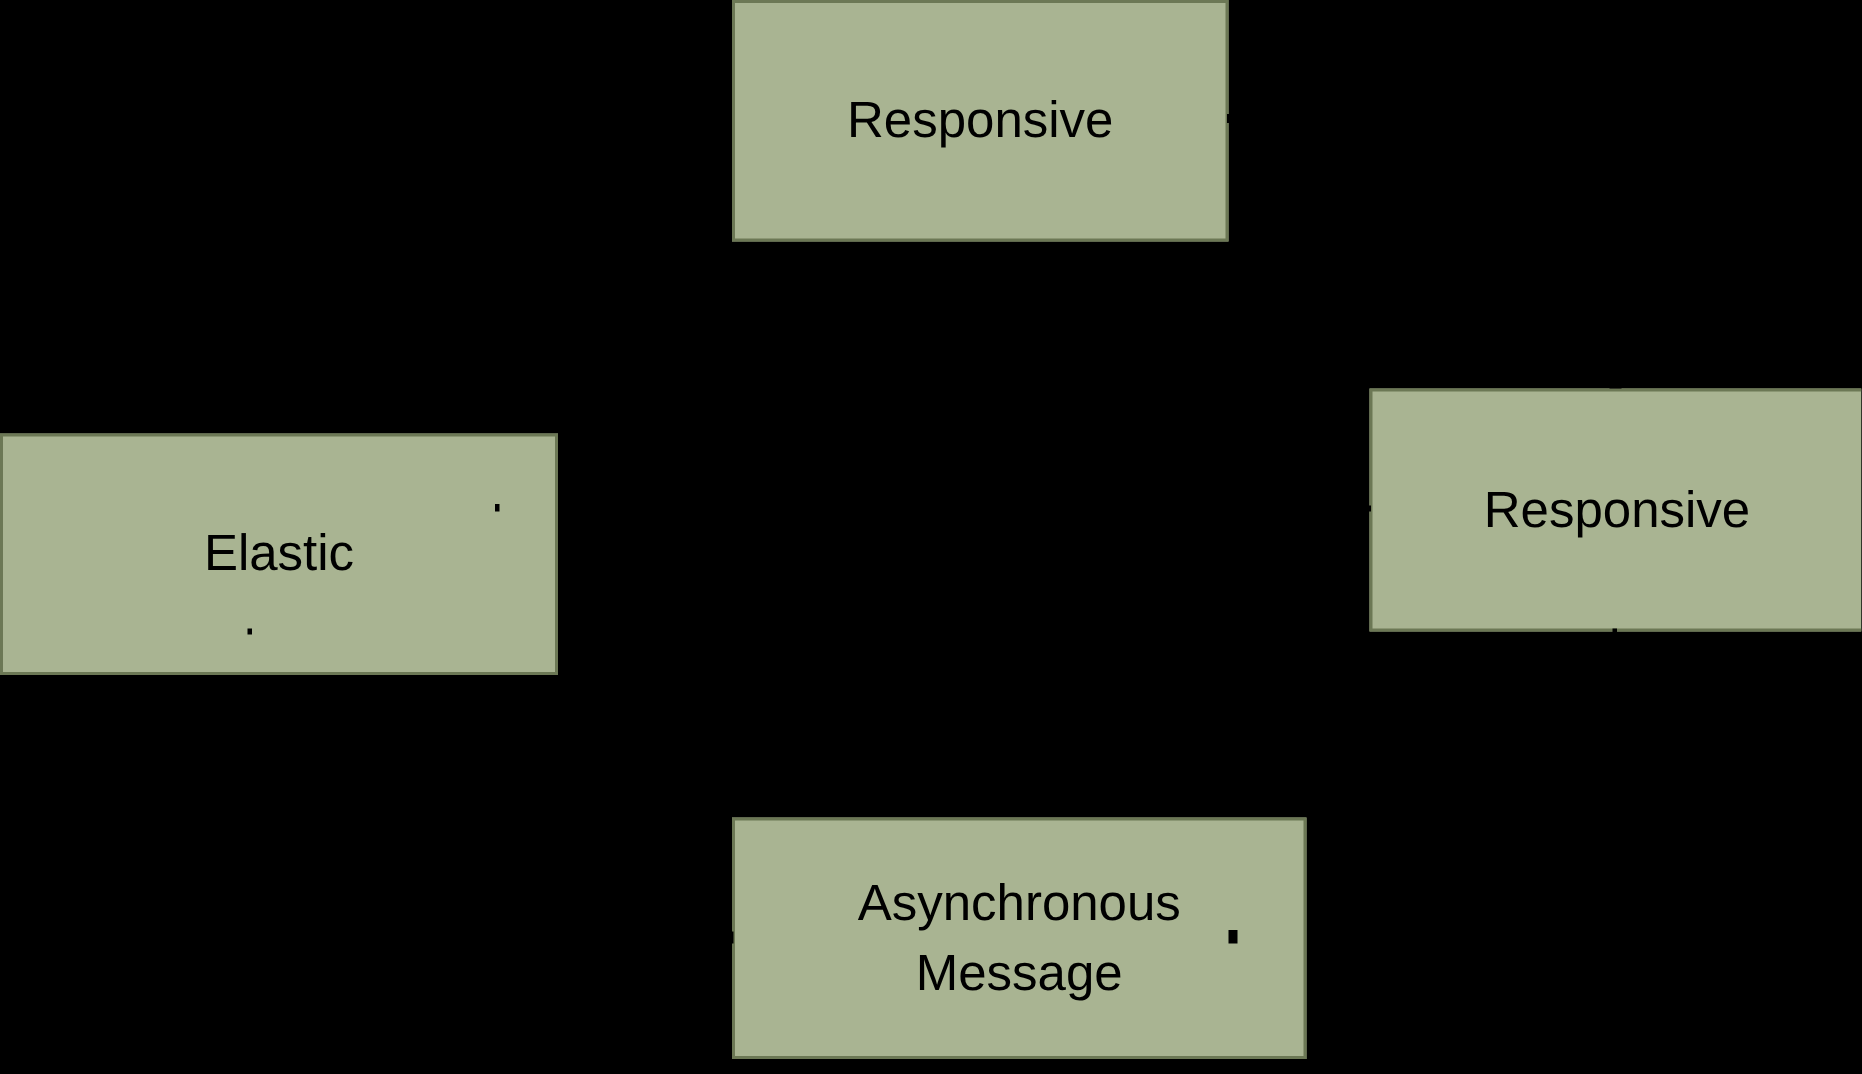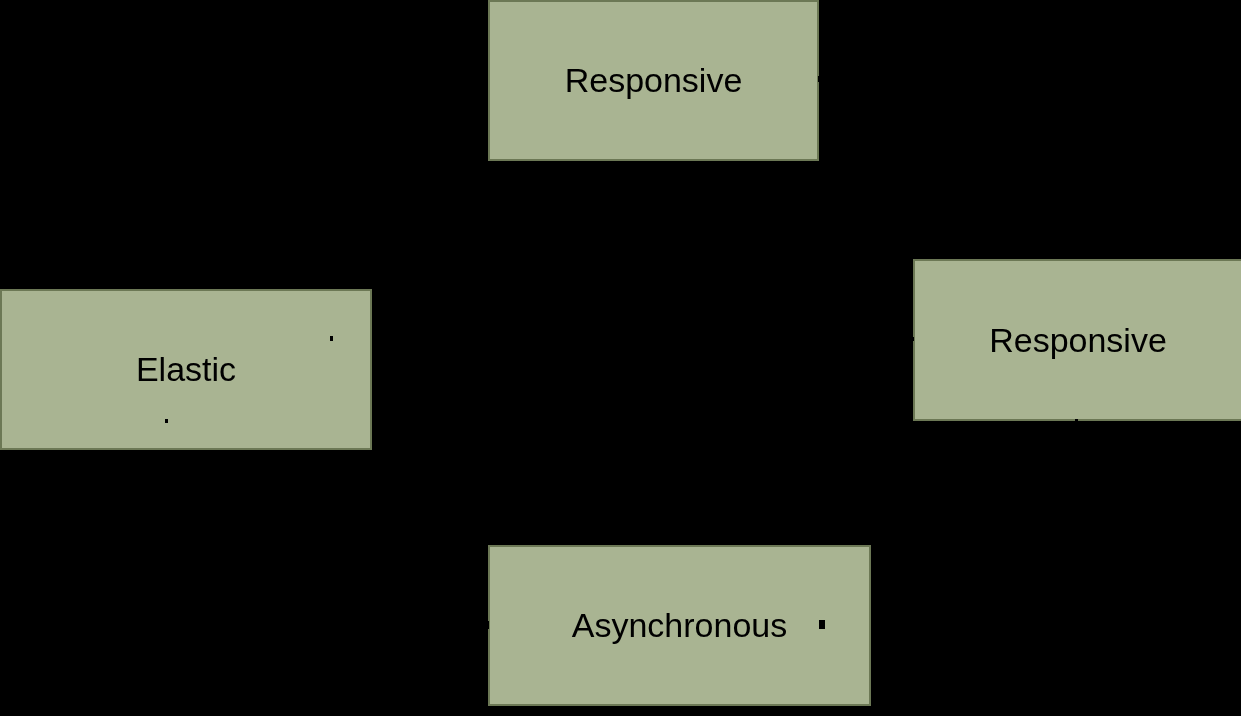--- a/index.html
+++ b/index.html
@@ -61,20 +61,21 @@
   <div class="node node-elastic">
     <span>Elastic</span>
   </div>
 
   <div class="node node-resilient">
     <span>Responsive</span>
   </div>
 
   <div class="node node-async">
     <span>Asynchronous</span>
+    <span>Message</span>
   </div>
 
   <div class="stub stub-1"></div>
   <div class="stub stub-2"></div>
   <div class="stub stub-3"></div>
   <div class="stub stub-4"></div>
   <div class="stub stub-5"></div>
   <div class="stub stub-6"></div>
   <div class="stub stub-7"></div>
   <div class="stub stub-8"></div>

